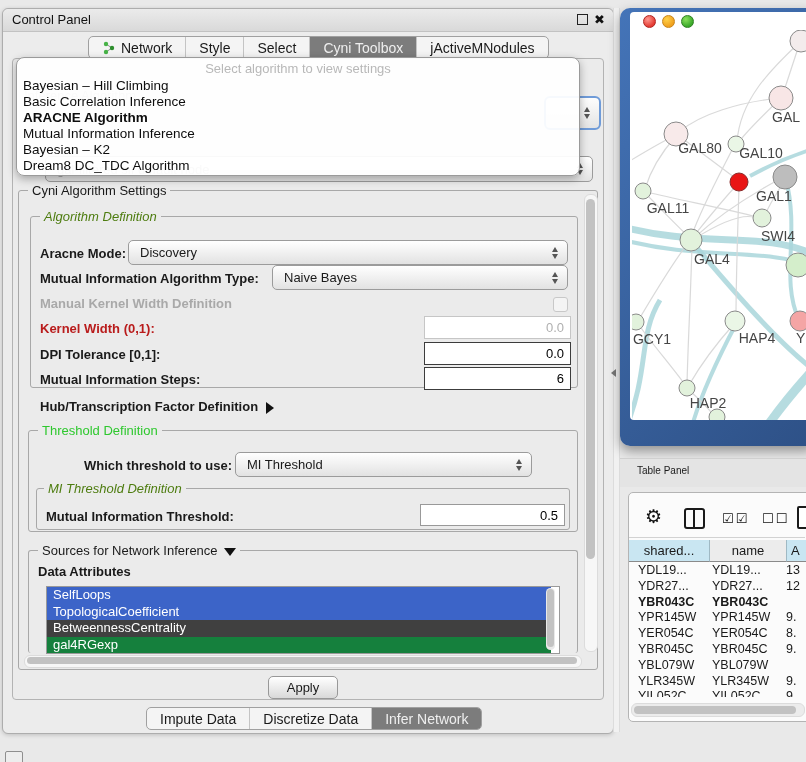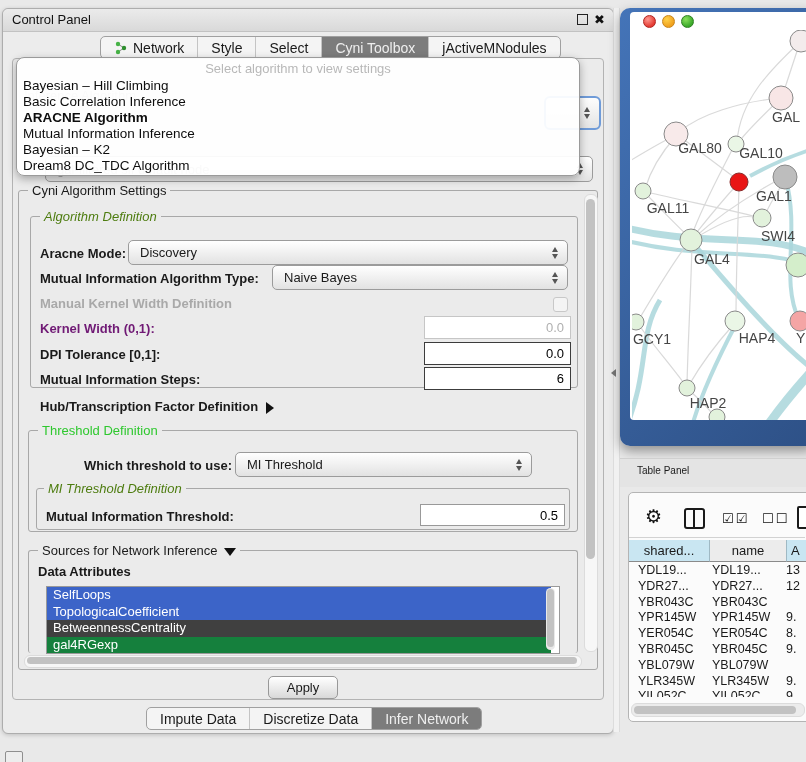--- a/index.html
+++ b/index.html
@@ -56,21 +56,21 @@
 
 <div class="ab win" style="left:2px;top:8px;width:610px;height:724px;">
   <div class="ab titlebar" style="left:0;top:0;right:0;height:22px;"></div>
 </div>
 <div class="ab title-text" style="left:12px;top:12px;">Control Panel</div>
 <div class="ab float-btn" style="left:577px;top:14px;"></div>
 <div class="ab close-btn" style="left:594px;top:13px;">✖</div>
 
 <div class="ab panel" style="left:12px;top:58px;width:590px;height:640px;"></div>
 
-<div class="ab segbar" style="left:100px;top:36px;">
+<div class="ab segbar" style="left:88px;top:36px;">
   <div class="seg">
     <svg width="14" height="14" viewBox="0 0 14 14" style="margin-right:5px;">
       <line x1="4" y1="3" x2="10" y2="7" stroke="#8c8c8c" stroke-width="1"></line>
       <line x1="4" y1="11" x2="10" y2="7" stroke="#8c8c8c" stroke-width="1"></line>
       <circle cx="4" cy="3" r="2.2" fill="#47b347"></circle>
           <circle cx="10" cy="7" r="2.2" fill="#2e8f2e"></circle>
           <circle cx="4" cy="11" r="2.2" fill="#47b347"></circle>
     </svg>
     <span>Network</span>
   </div>
@@ -119,21 +119,21 @@
 
 <div class="ab blabel" style="left:40px;top:271px;">Mutual Information Algorithm Type:</div>
 <div class="combo" style="left:272px;top:265px;width:296px;height:25px;">
   <span>Naive Bayes</span>
   <span class="spin"></span>
 </div>
 
 <div class="ab glabel" style="left:40px;top:296px;font-weight:bold;color:#a9a9a9;">Manual Kernel Width Definition</div>
 <div class="ab" style="left:553px;top:297px;width:13px;height:13px;border:1px solid #c8c8c8;border-radius:3px;background:#f4f4f4;"></div>
 
-<div class="ab glabel" style="left:40px;top:321px;font-weight:bold;color:#701a75;">Kernel Width (0,1):</div>
+<div class="ab glabel" style="left:40px;top:321px;font-weight:bold;color:#b91c1c;">Kernel Width (0,1):</div>
 <input class="field dis" style="left: 424px; top: 316px; width: 147px; height: 23px;" value="0.0">
 
 <div class="ab blabel" style="left:40px;top:347px;">DPI Tolerance [0,1]:</div>
 <input class="field" style="left: 424px; top: 342px; width: 147px; height: 23px;" value="0.0">
 
 <div class="ab blabel" style="left:40px;top:372px;">Mutual Information Steps:</div>
 <input class="field" style="left: 424px; top: 367px; width: 147px; height: 23px;" value="6">
 
 <div class="ab blabel" style="left:40px;top:399px;">
   <span>Hub/Transcription Factor Definition</span><span class="tri-right"></span>
@@ -289,21 +289,21 @@
       <div class="trow" style="top: 563px;">
         <span style="left: 10px;">YDL19...</span>
         <span style="left: 84px;">YDL19...</span>
         <span style="left: 158px;">13</span>
       </div>
       <div class="trow" style="top: 578.8px;">
         <span style="left: 10px;">YDR27...</span>
         <span style="left: 84px;">YDR27...</span>
         <span style="left: 158px;">12</span>
       </div>
-      <div class="trow" style="top: 594.6px;">
+      <div class="trow" style="top: 594.6px; font-weight: bold;">
         <span style="left: 10px;">YBR043C</span>
         <span style="left: 84px;">YBR043C</span>
         <span style="left: 158px;"></span>
       </div>
       <div class="trow" style="top: 610.4px;">
         <span style="left: 10px;">YPR145W</span>
         <span style="left: 84px;">YPR145W</span>
         <span style="left: 158px;">9.</span>
       </div>
       <div class="trow" style="top: 626.2px;">

